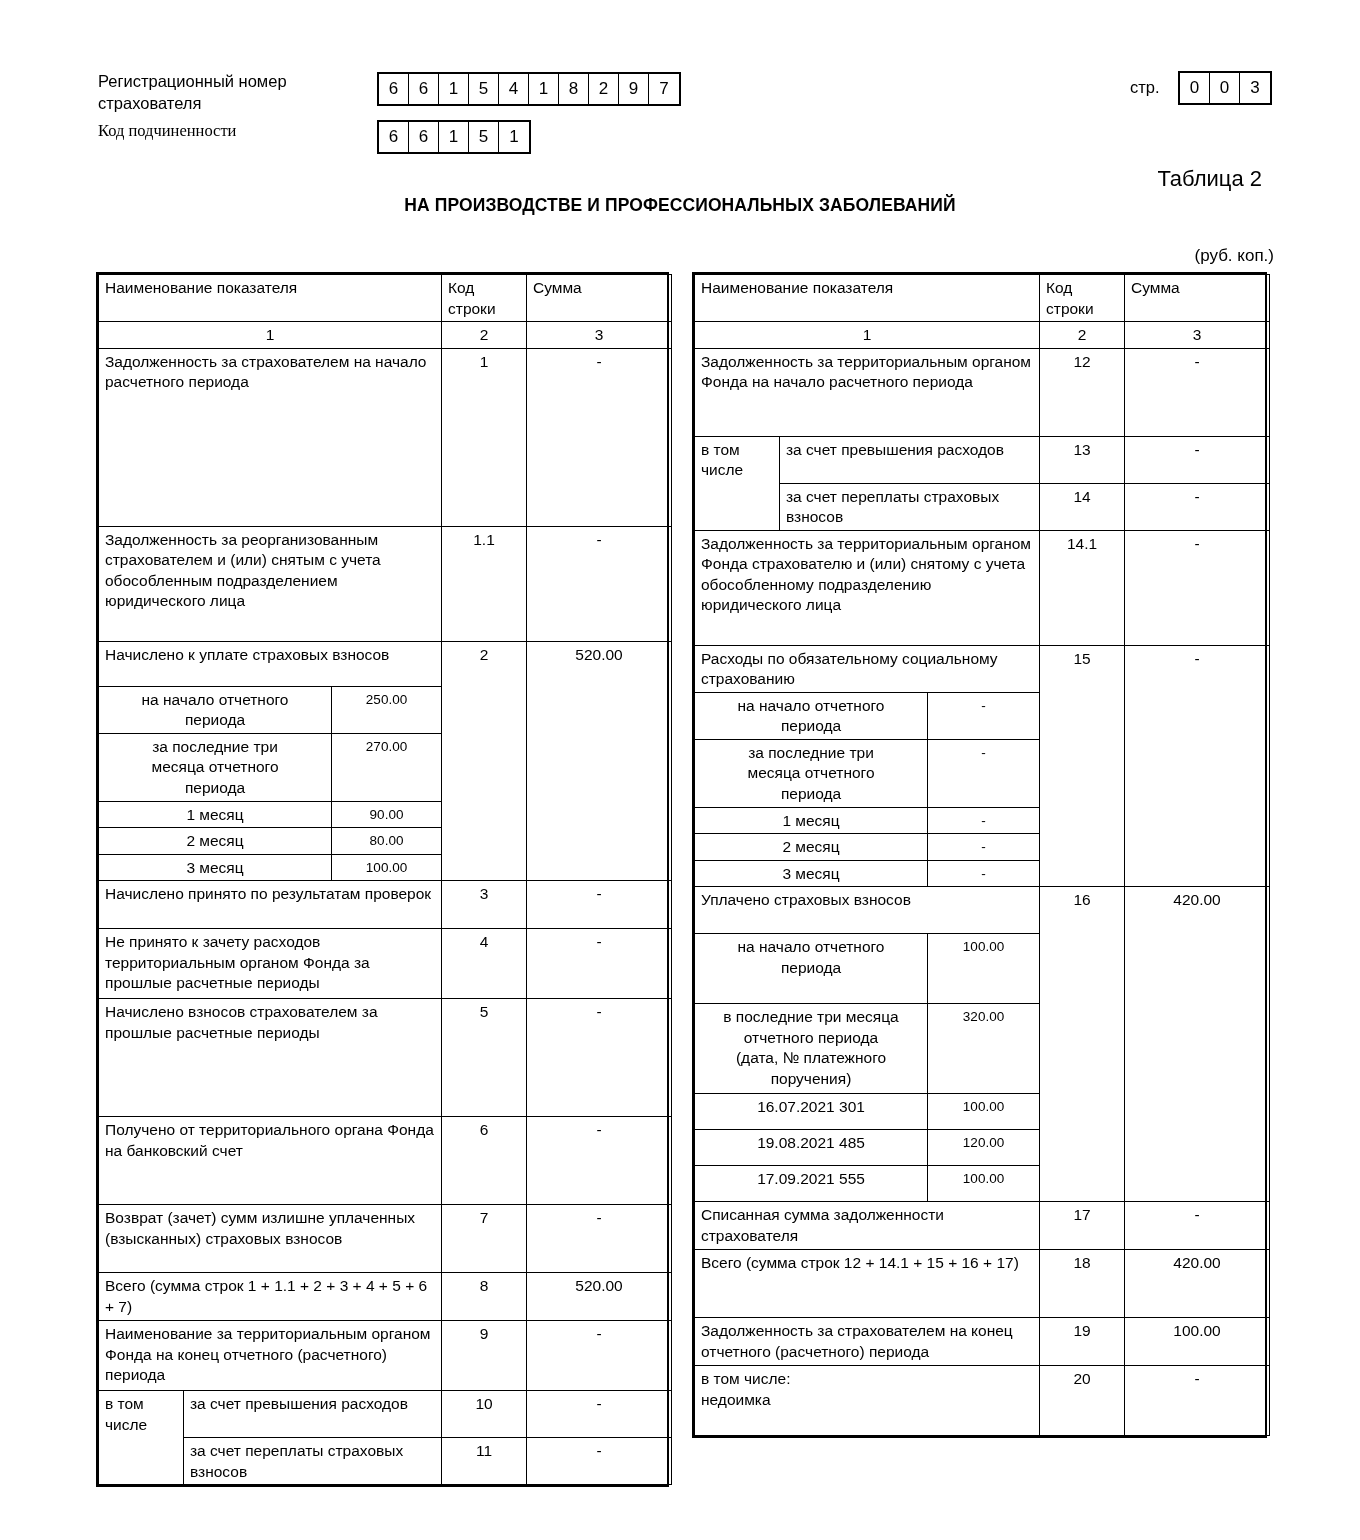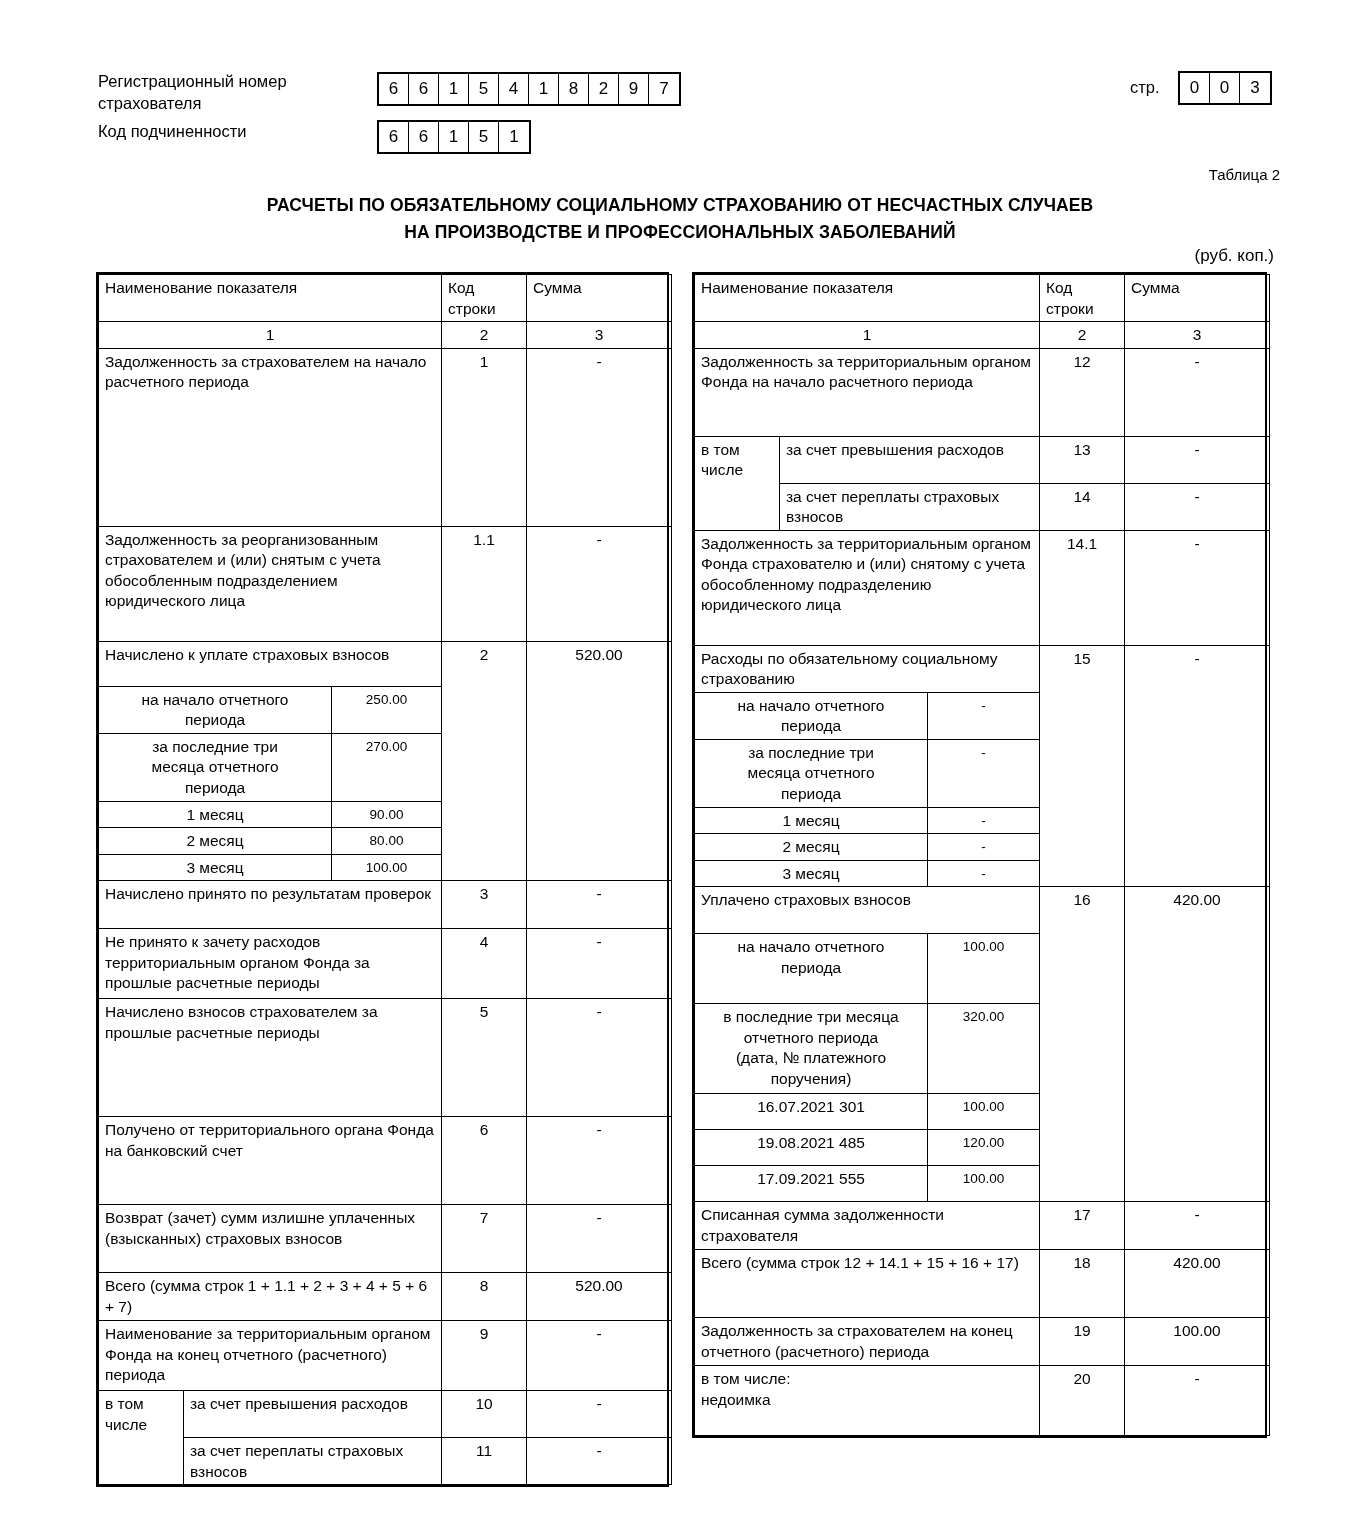--- a/index.html
+++ b/index.html
@@ -21,21 +21,21 @@
     position: absolute;
     left: 2px; top: 0; width: 1360px; height: 160px;
   }
   .hdr-label {
     position: absolute;
     font-size: 16.5px;
     line-height: 22px;
     white-space: pre-line;
   }
   #reg-label { left: 96px; top: 70px; }
-  #sub-label { left: 96px; top: 120px; }
+  #sub-label { left: 96px; top: 120px; font-family: Liberation Serif, serif; }
 
   .boxrow {
     position: absolute;
     display: flex;
     border: 2px solid #000;
     box-sizing: border-box;
     background: #fff;
   }
   .boxrow .cell {
     width: 30px;
@@ -56,22 +56,22 @@
 
   #page-label {
     position: absolute;
     left: 1128px; top: 78px;
     font-size: 16.5px;
   }
 
   
   #table-num {
     position: absolute;
-    right: 80px; top: 166px;
-    font-size: 15px;
+    right: 98px; top: 166px;
+    font-size: 22px;
   }
   #doc-title {
     position: absolute;
     left: 0; top: 192px; width: 1360px;
     text-align: center;
     font-size: 17.5px;
     font-weight: bold;
     line-height: 27px;
     letter-spacing: 0.1px;
   }
@@ -162,21 +162,20 @@
   <div class="boxrow" id="page-boxes">
     <div class="cell">0</div>
     <div class="cell">0</div>
     <div class="cell">3</div>
   </div>
 </div>
 
 <div id="table-num">Таблица 2</div>
 
 <div id="doc-title">
-  <div>РАСЧЕТЫ ПО ОБЯЗАТЕЛЬНОМУ СОЦИАЛЬНОМУ СТРАХОВАНИЮ ОТ НЕСЧАСТНЫХ СЛУЧАЕВ</div>
   <div>НА ПРОИЗВОДСТВЕ И ПРОФЕССИОНАЛЬНЫХ ЗАБОЛЕВАНИЙ</div>
 </div>
 
 <div id="units">(руб. коп.)</div>
 
 <div class="tbl" id="table-left">
 <table class="grid">
   <colgroup>
     <col style="width:85px">
     <col style="width:148px">

